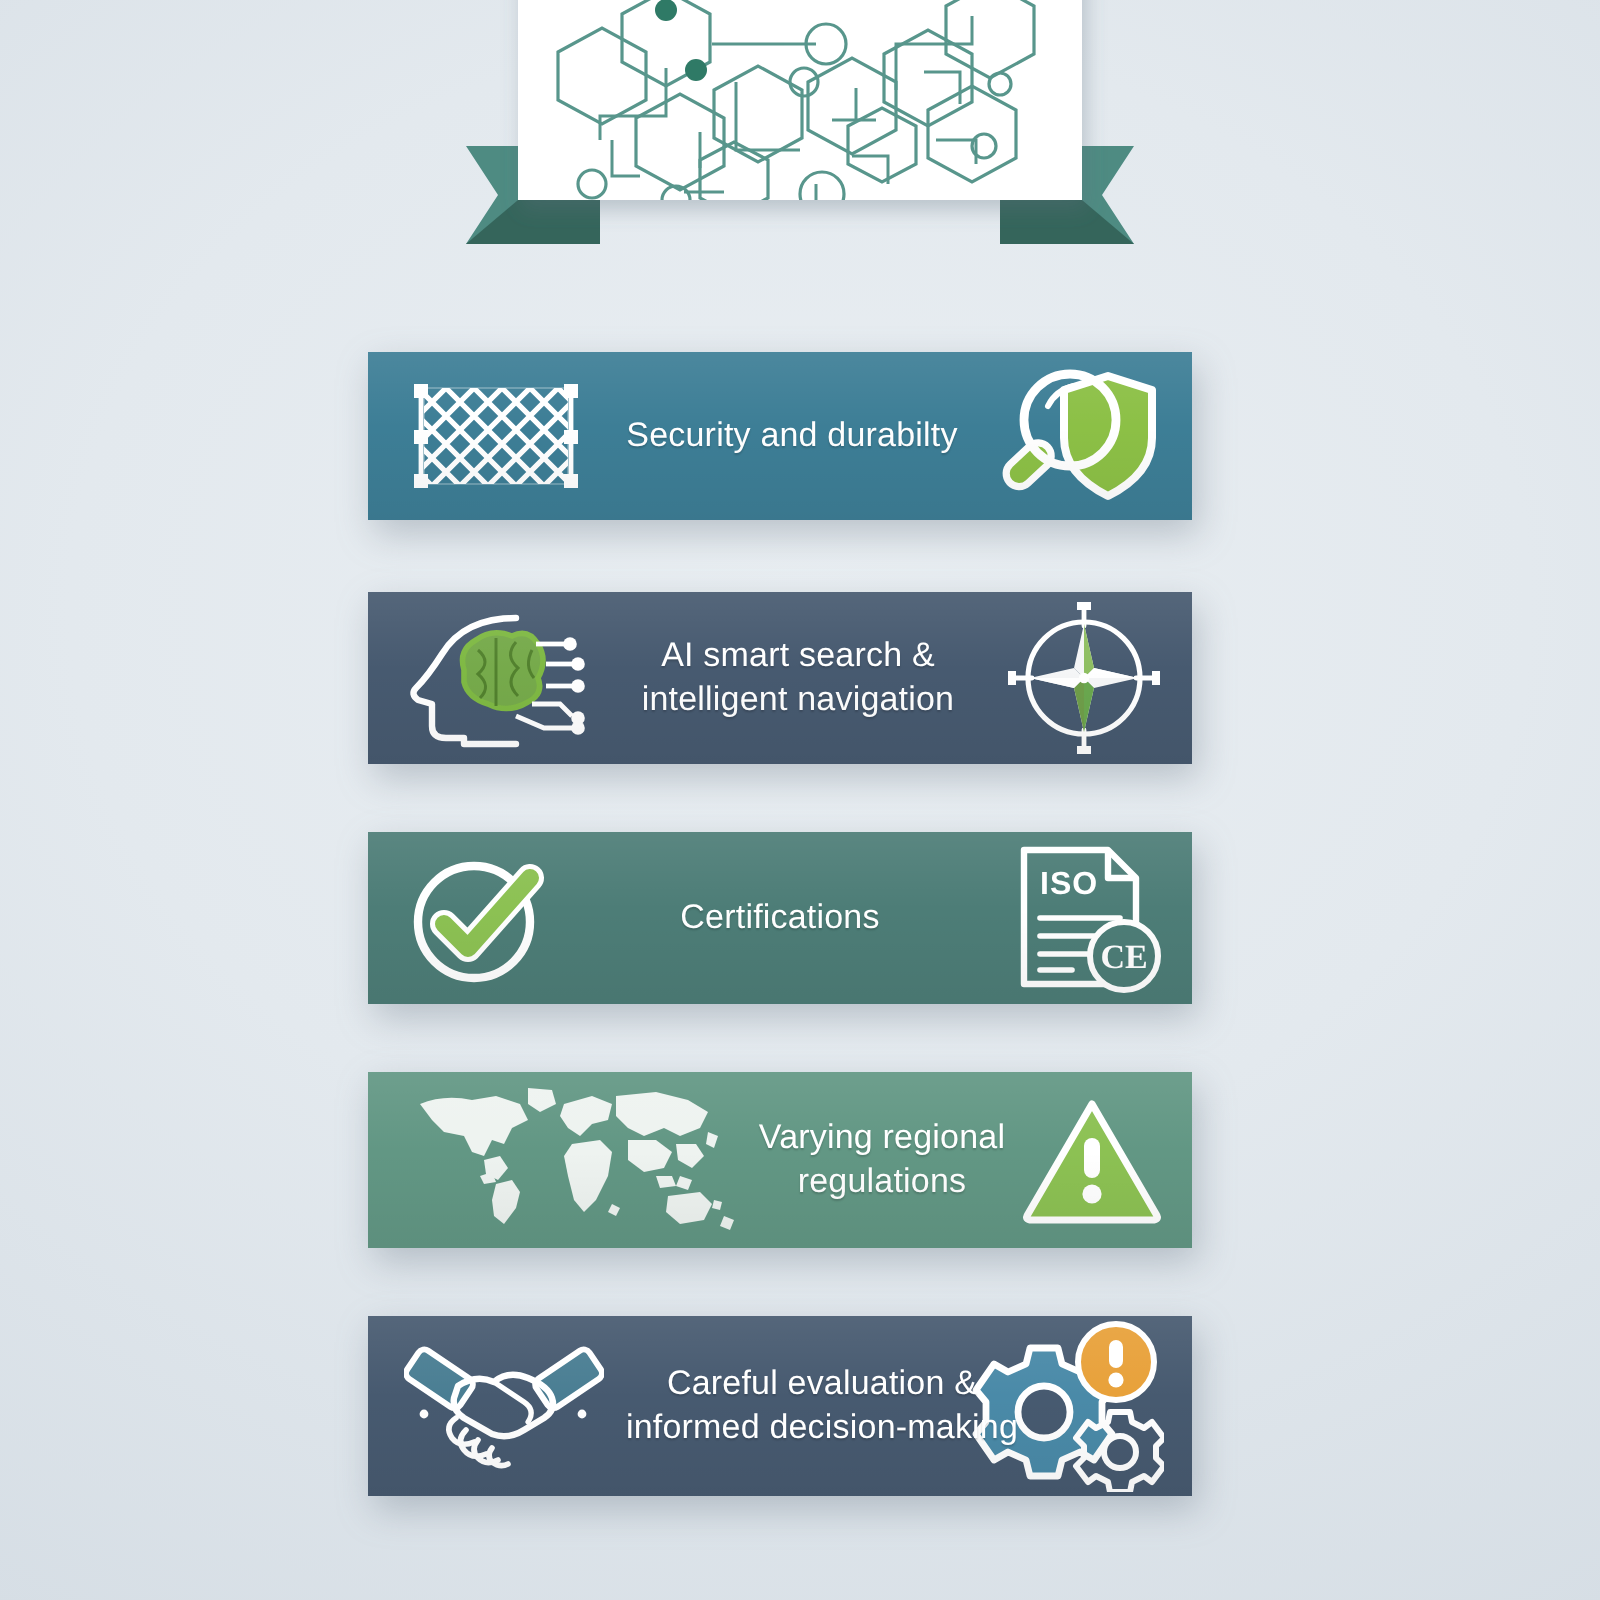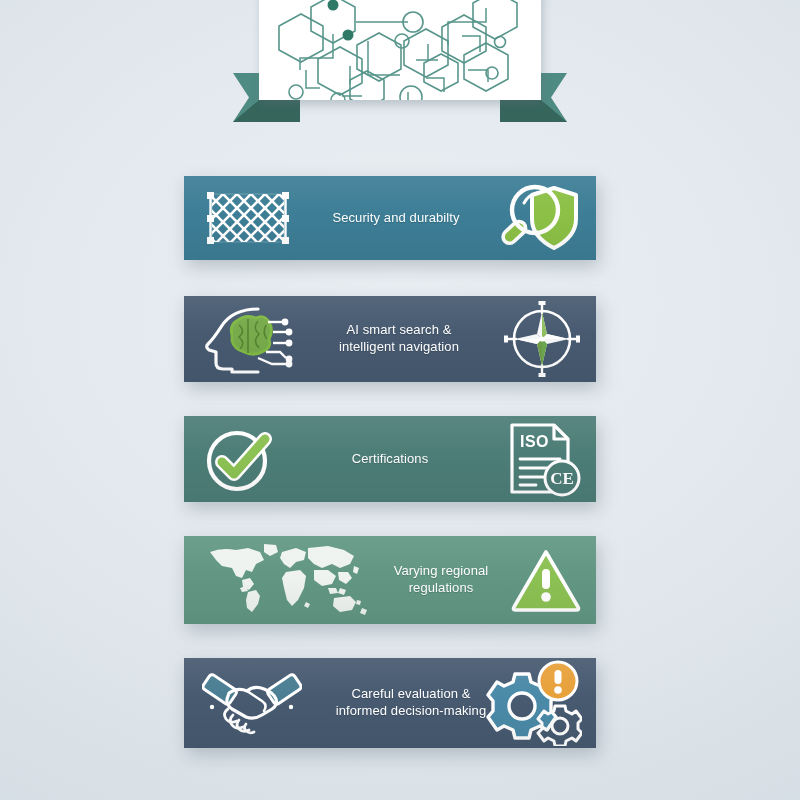--- a/index.html
+++ b/index.html
@@ -68,21 +68,21 @@
   .icon-left, .icon-right {
     flex: 0 0 auto;
     display: flex;
     align-items: center;
     justify-content: center;
   }
   .label {
     flex: 1 1 auto;
     text-align: center;
     color: #ffffff;
-    font-size: 13px;
+    font-size: 17px;
     line-height: 1.28;
     letter-spacing: 0.1px;
     padding: 0 6px;
     text-shadow: 0 1px 1px rgba(0,0,0,0.18);
     white-space: pre-line;
   }
   .b5 .label { position: relative; z-index: 3; }
   .b5 .icon-right { margin-left: -34px; }
 </style>
 </head>

